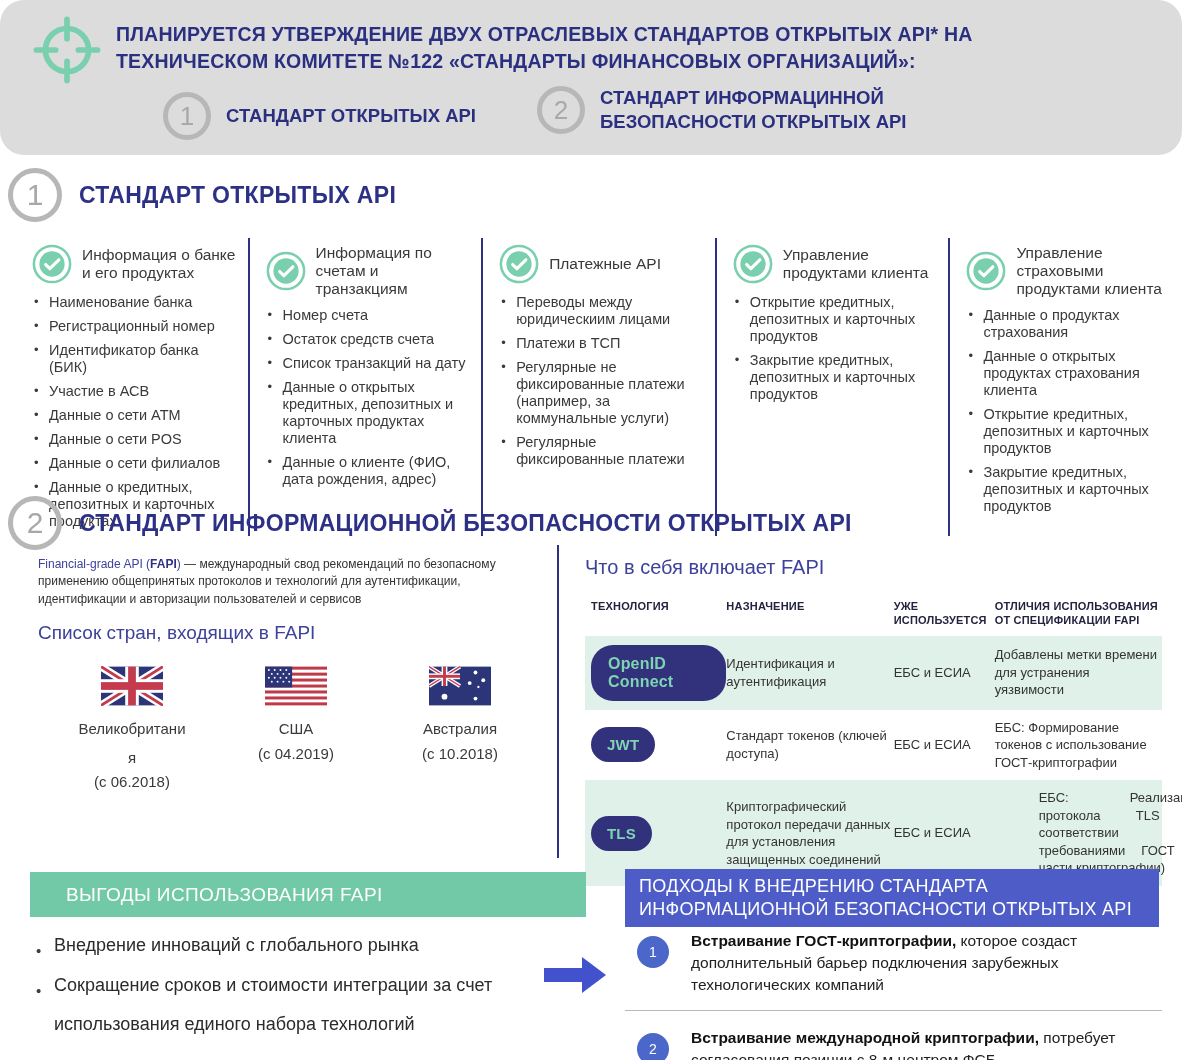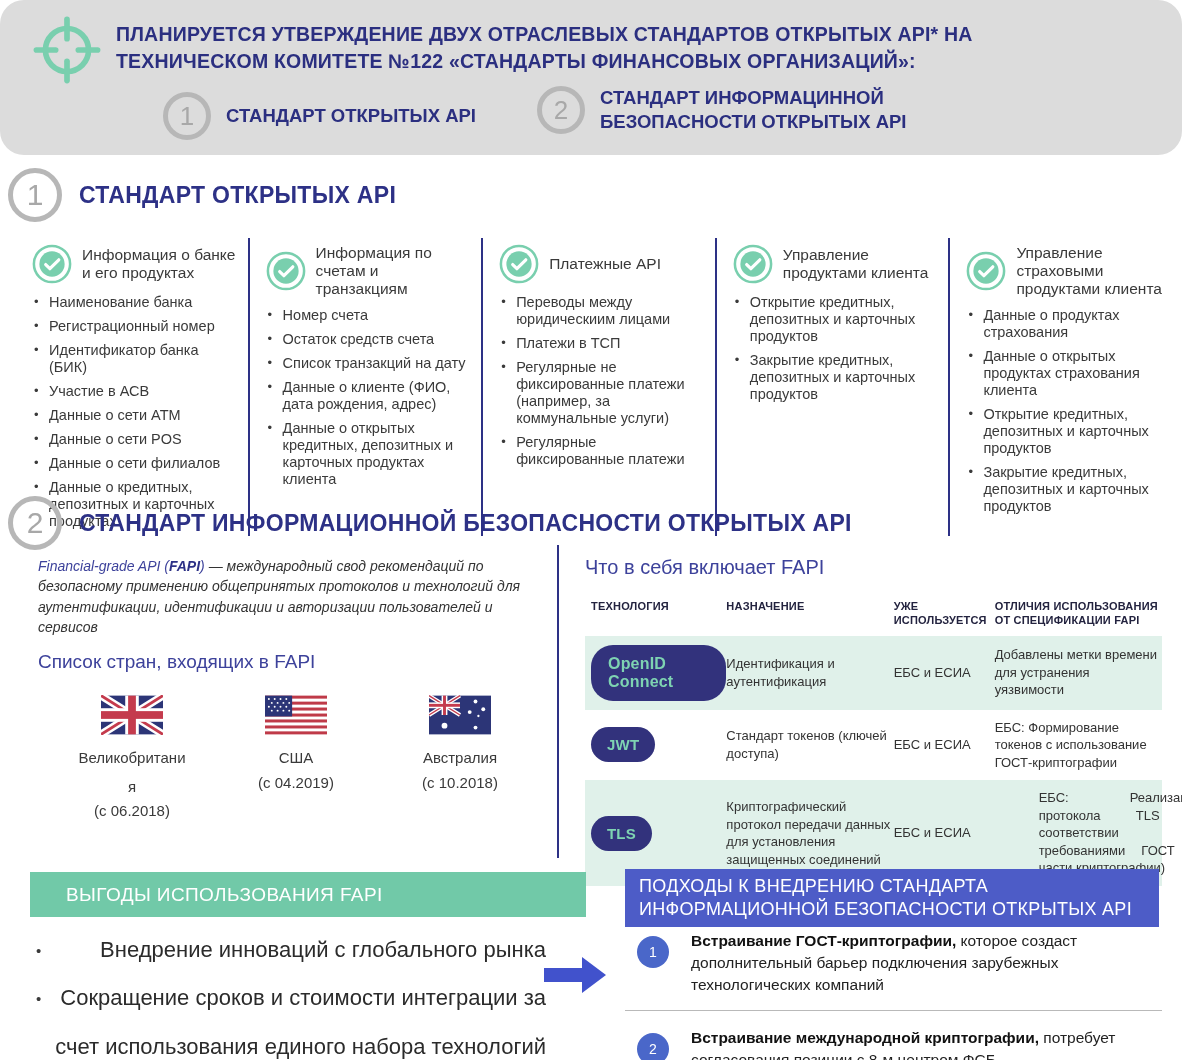--- a/index.html
+++ b/index.html
@@ -35,21 +35,21 @@
   .col-head { display:flex; align-items:center; gap:10px; margin-bottom:10px; }
   .check { flex:0 0 40px; height:40px; }
   .col-title { font-size:15.5px; font-weight:500; color:#3a3a3a; line-height:1.15; }
   .blist { list-style:none; margin-top:4px; }
   .bitem { position:relative; font-size:14.5px; color:#3a3a3a; line-height:1.17;
     padding-left:17px; margin-bottom:7px; }
   .bitem::before { content:"•"; position:absolute; left:2px; top:0; font-size:13px; color:#3a3a3a; }
 
   
   .s2-left { position:absolute; left:38px; top:556px; width:500px; }
-  .fapi-p { font-size:14px; line-height:1.45; color:#333;font-style:italic; }
+  .fapi-p { font-size:12px; line-height:1.45; color:#333; }
   .fapi-lead, .fapi-close { color:#3d429b; }
   .fapi-abbr { color:#2d3186; font-weight:800; }
   .countries-title { margin-top:14px; font-size:19px; font-weight:500; color:#3d429b; }
   .flags { display:flex; gap:40px; margin-top:22px; padding-left:32px; }
   .country { width:124px; text-align:center; }
   .country svg { display:block; margin:0 auto 12px; }
   .country-name, .country-name2, .country-date { font-size:15px; color:#3a3a3a; line-height:1.5; }
   .country-name2 { margin-top:6px; }
   .country-date { margin-top:2px; }
 
@@ -70,21 +70,21 @@
     font-size:16px; padding:10px 17px; border-radius:22px; letter-spacing:.2px; }
   .pill.small { font-size:15px; padding:9px 16px; }
   .td { font-size:13px; color:#333; line-height:1.35; }
   .td.just { text-align:justify;margin-left:44px; }
 
   
   .green-banner { position:absolute; left:30px; top:872px; width:556px; height:45px;
     background:#71c9a8; color:#fff; font-size:19px; letter-spacing:.4px;
     display:flex; align-items:center; padding-left:36px; }
   .benefits-list { position:absolute; left:34px; top:922px; width:512px; list-style:none; }
-  .benefits-list .bitem { font-size:22px; line-height:2.2; color:#2b2b2b; margin-bottom:0; padding-left:20px;text-align:right; }
+  .benefits-list .bitem { font-size:18px; line-height:2.2; color:#2b2b2b; margin-bottom:0; padding-left:20px; }
   .benefits-list .bitem::before { top:8px; font-size:15px; }
 
   .big-arrow { position:absolute; left:544px; top:956px; }
 
   .blue-banner { position:absolute; left:625px; top:869px; width:534px; min-height:47px;
     background:#4d5cc7; color:#fff; font-size:18px; line-height:1.28; letter-spacing:.3px;
     display:flex; align-items:center; padding:6px 10px 6px 14px; }
   .approaches { position:absolute; left:625px; top:922px; width:537px; }
   .app-item { display:flex; gap:22px; padding:8px 0 6px 12px; }
   .num-circle { width:32px; height:32px; border-radius:50%; background:#4a67c9; color:#fff;
@@ -160,22 +160,22 @@
               <path d="M13 19.5l4 4 8.5-8.5" stroke="#fff" stroke-width="3" fill="none" stroke-linecap="round" stroke-linejoin="round"></path>
             </svg>
         </span>
         <div class="col-title">Информация по счетам и транзакциям</div>
       </div>
       <ul class="blist">
 
       <li class="bitem">Номер счета</li>
           <li class="bitem">Остаток средств счета</li>
           <li class="bitem">Список транзакций на дату</li>
+          <li class="bitem">Данные о открытых кредитных, депозитных и карточных продуктах клиента</li>
           <li class="bitem">Данные о клиенте (ФИО, дата рождения, адрес)</li>
-          <li class="bitem">Данные о открытых кредитных, депозитных и карточных продуктах клиента</li>
         </ul>
     </div>
 
     <div class="col">
       <div class="col-head">
         <span class="check">
           <svg width="40" height="40" viewBox="0 0 38 38">
               <circle cx="19" cy="19" r="17.2" fill="#fff" stroke="#79cfae" stroke-width="2.4"></circle>
               <circle cx="19" cy="19" r="12" fill="#79cfae"></circle>
               <path d="M13 19.5l4 4 8.5-8.5" stroke="#fff" stroke-width="3" fill="none" stroke-linecap="round" stroke-linejoin="round"></path>

